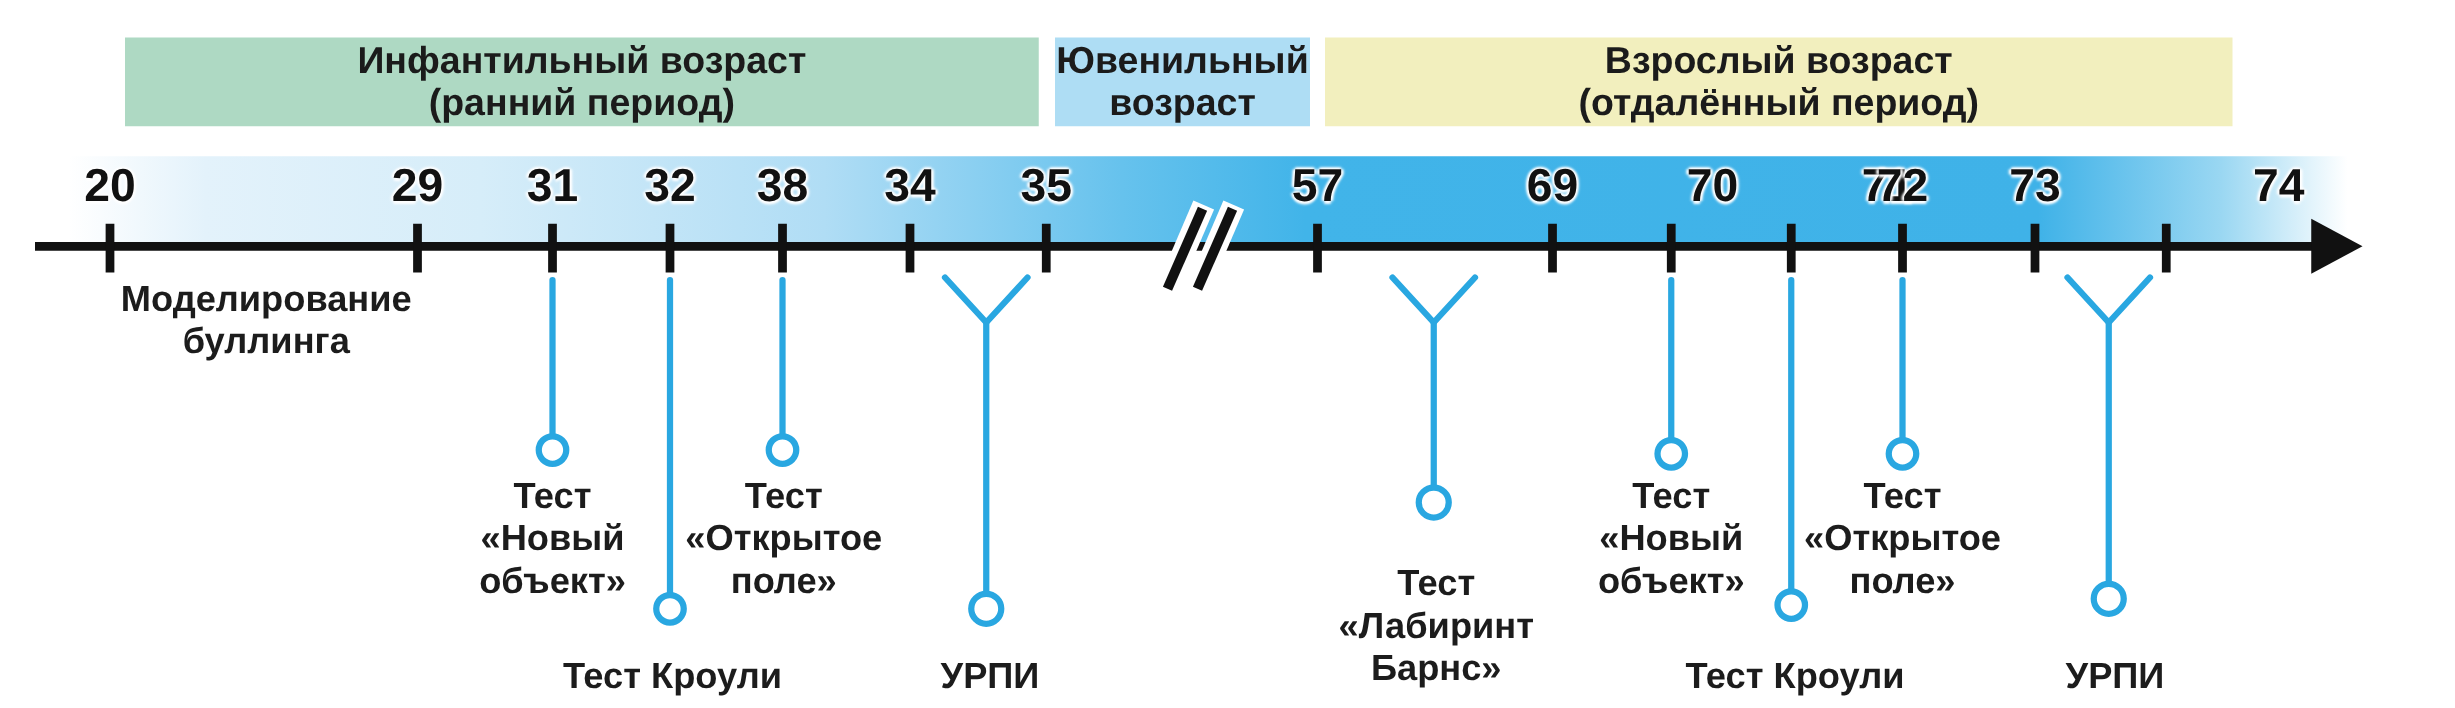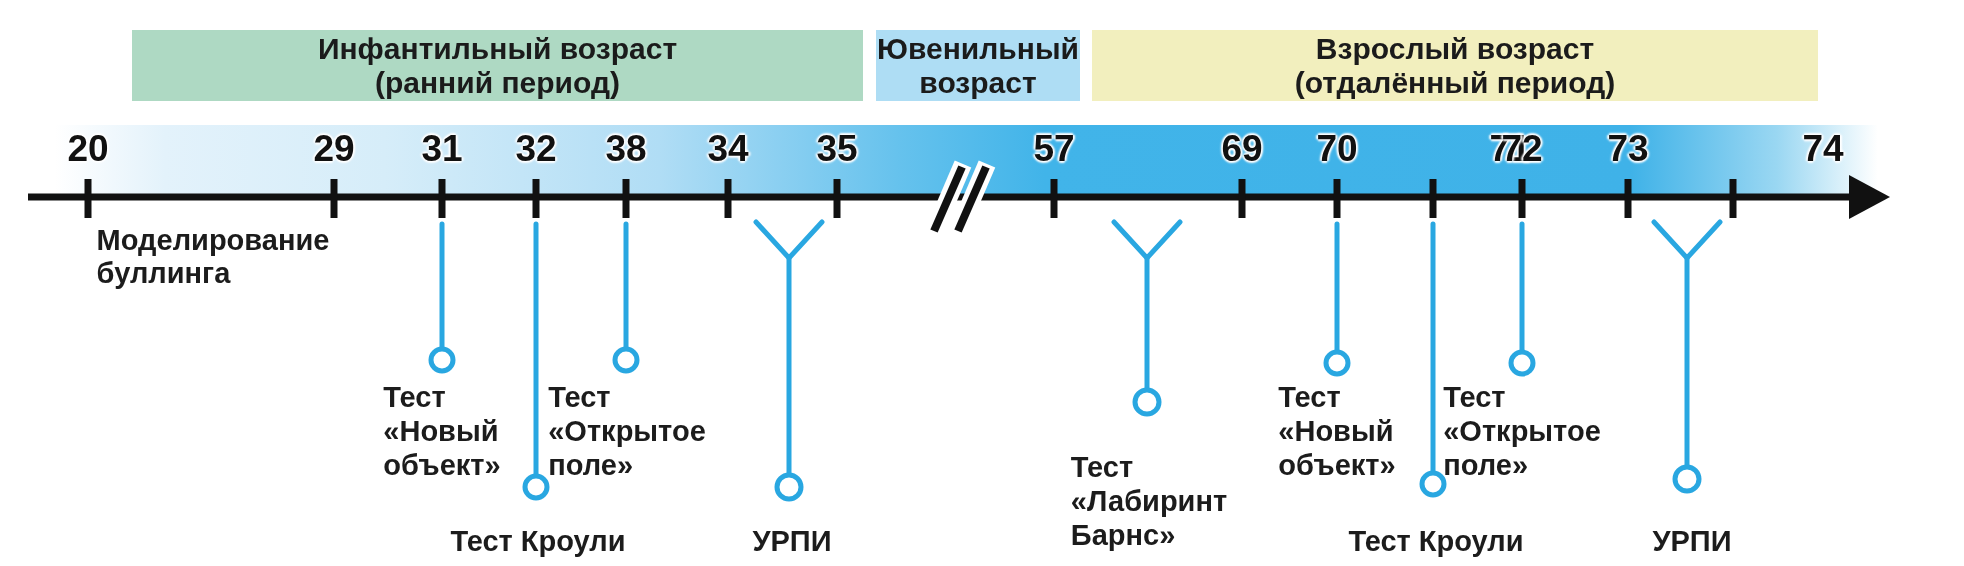--- a/index.html
+++ b/index.html
@@ -8,21 +8,21 @@
     width:1964px;height:566px;
     background:#ffffff;
     overflow:hidden;
     font-family:"Liberation Sans", sans-serif;
     color:#1b1b1b;
   }
   
   .band{
     position:absolute;top:30px;height:71px;
     display:flex;align-items:center;justify-content:center;text-align:center;
-    font-weight:700;font-size:30px;line-height:34px;white-space:pre-line;color:#1b1b1b;margin-left:32px;
+    font-weight:700;font-size:30px;line-height:34px;white-space:pre-line;color:#1b1b1b;
   }
   .band-infantile{left:100px;width:731px;background:#aed9c3;}
   .band-juvenile{left:844px;width:204px;background:#aeddf4;}
   .band-adult{left:1060px;width:726px;background:#f2efbe;}
   
   .grad-bar{
     position:absolute;left:55px;top:125px;width:1832px;height:72px;
     background:linear-gradient(90deg,
       rgba(255,255,255,0) 0%,
       #e3f2fb 6%,
@@ -38,21 +38,21 @@
   .tick-label{
     position:absolute;top:128px;transform:translateX(-50%);
     font-size:37px;font-weight:700;color:#111;
     text-shadow:-2px 0 2px #fff,2px 0 2px #fff,0 -2px 2px #fff,0 2px 2px #fff;
   }
   
   .overlay{position:absolute;left:0;top:0;}
   
   .note{
     position:absolute;transform:translateX(-50%);
-    text-align:left;font-size:29px;line-height:34px;font-weight:600;
+    text-align:center;font-size:29px;line-height:34px;font-weight:600;
     white-space:pre-line;color:#1c1c1c;
   }
   .note-bullying{left:213px;top:224px;line-height:33px;}
   .note-days{left:1846px;top:230px;line-height:39px;}
   .ev-3line{top:380px;}
   .ev-barns{top:450px;}
   .ev-bottom{top:524px;}
 </style>
 </head>
 <body>
@@ -70,21 +70,21 @@
 
   <div class="tick-label" style="left:88px">20</div>
   <div class="tick-label" style="left:334px">29</div>
   <div class="tick-label" style="left:442px">31</div>
   <div class="tick-label" style="left:536px">32</div>
   <div class="tick-label" style="left:626px">38</div>
   <div class="tick-label" style="left:728px">34</div>
   <div class="tick-label" style="left:837px">35</div>
   <div class="tick-label" style="left:1054px">57</div>
   <div class="tick-label" style="left:1242px">69</div>
-  <div class="tick-label" style="left:1337px">70</div>
+  <div class="tick-label" style="left:1370px">70</div>
   <div class="tick-label" style="left:1510px">71</div>
   <div class="tick-label" style="left:1522px">72</div>
   <div class="tick-label" style="left:1628px">73</div>
   <div class="tick-label" style="left:1823px">74</div>
 
   <svg class="overlay" width="1964" height="566" viewBox="0 0 1964 566">
 
     <line x1="28" y1="197" x2="1856" y2="197" stroke="#111111" stroke-width="7"></line>
     <polygon points="1849,175 1890,197 1849,219" fill="#111111"></polygon>
 

